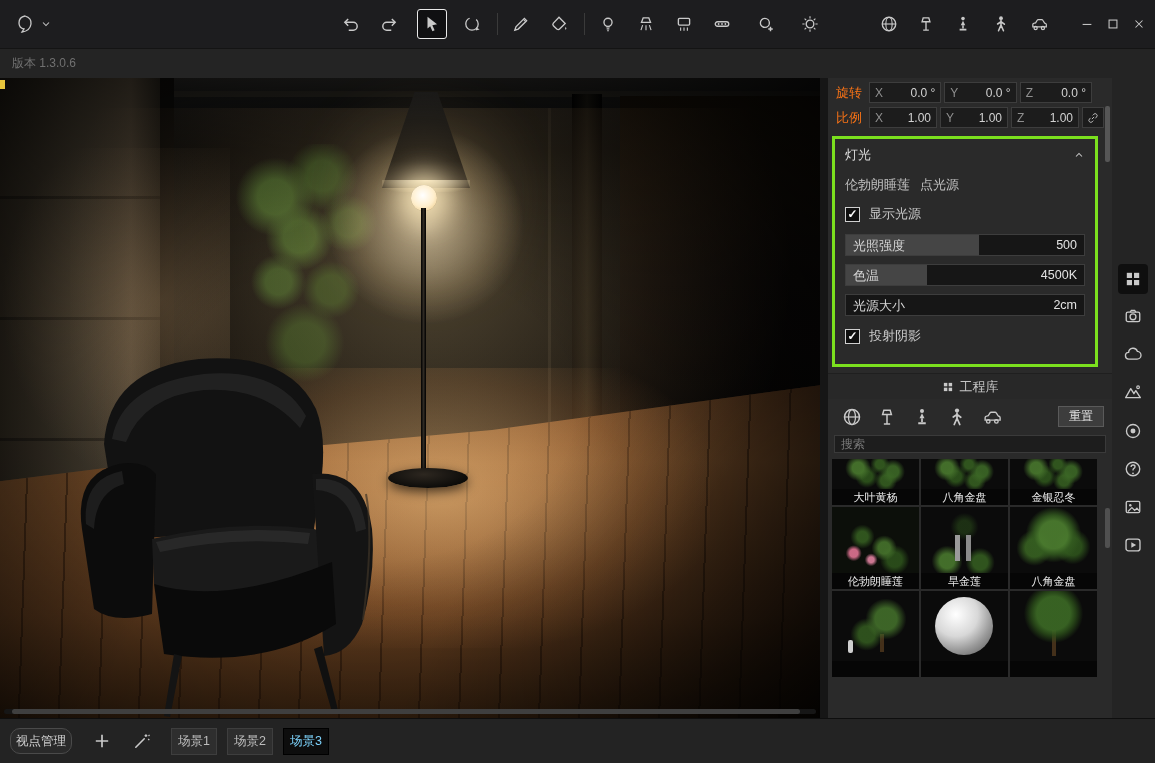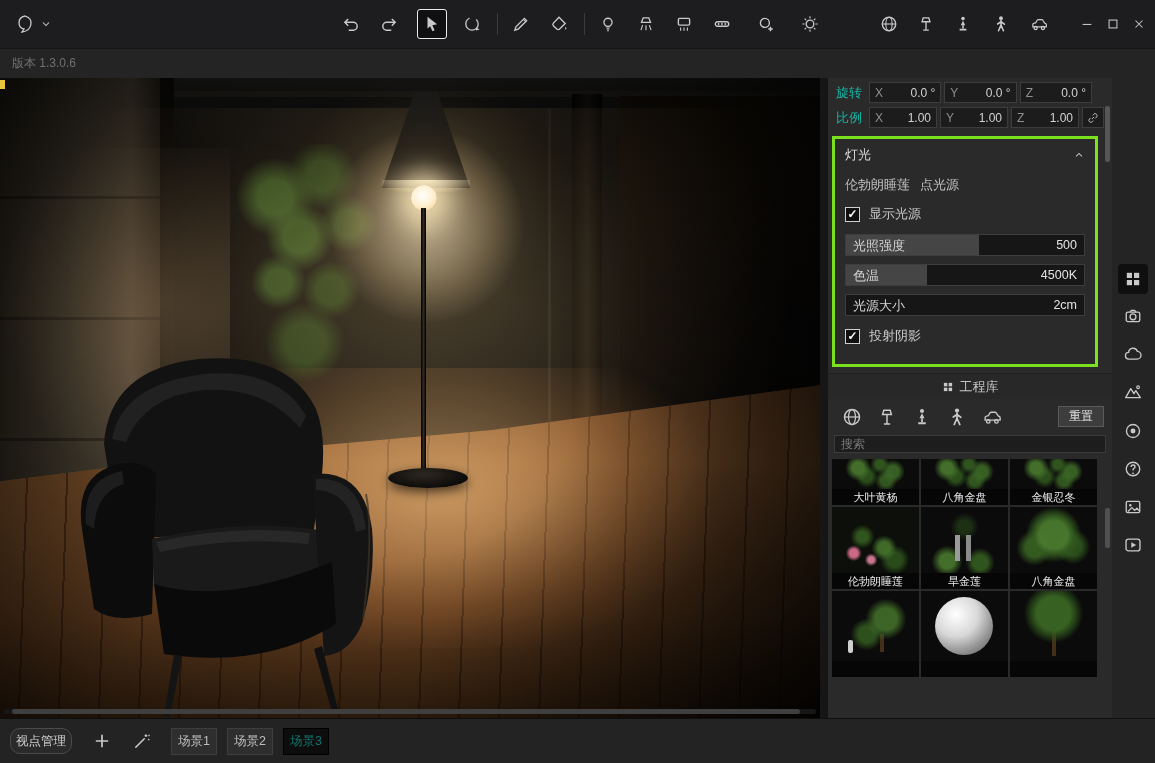--- a/index.html
+++ b/index.html
@@ -78,21 +78,21 @@
   .vpScrollThumb { width:97%; height:100%; margin-left:1%; background:#3f3f3f; border-radius:3px; }
   .marker { position:absolute; left:0; top:2px; width:5px; height:9px; background:#e7c53c; }
 
   
   .panel { position:absolute; left:828px; top:78px; width:284px; height:640px; background:#2a2a2a;
            font-size:13px; overflow:hidden; }
   .panel-header { height:25px; display:flex; align-items:center; justify-content:center; gap:6px;
            color:#b9b9b9; background:#282828; }
   .hx { color:#8a8a8a; font-size:12px; }
   .prow { display:flex; align-items:center; gap:3px; margin:4px 20px 4px 8px; }
-  .plabel { width:30px; color:#14b8a6; flex:none; }
+  .plabel { width:30px; color:#f97316; flex:none; }
   .axis-box { flex:1; height:21px; background:#1c1c1c; border:1px solid #3d3d3d; display:flex;
               align-items:center; justify-content:space-between; padding:0 5px; font-size:12px; }
   .ax { color:#8f8f8f; } .av { color:#d2d2d2; }
   .lockbox { width:22px; height:21px; border:1px solid #3d3d3d; background:#1c1c1c; display:flex;
              align-items:center; justify-content:center; flex:none; }
   .light-section { margin:8px 14px 6px 4px; border:3px solid #7be01e; background:#2a2a2a; padding:4px 10px 8px; }
   .ls-header { display:flex; justify-content:space-between; align-items:center; height:24px; color:#d8d8d8; }
   .ls-type { margin:9px 0 2px; color:#c0c0c0; display:flex; gap:10px; }
   .chkrow { display:flex; align-items:center; gap:9px; margin:11px 0; color:#c9c9c9;font-family:Liberation Serif, serif; }
   .chk { width:15px; height:15px; background:#101010; border:1.5px solid #cfcfcf; display:flex;
@@ -161,21 +161,21 @@
 
   
   .bbar { position:absolute; left:0; top:718px; width:1155px; height:45px; background:#232323; border-top:1px solid #0e0e0e; }
   .vpm-btn { position:absolute; left:10px; top:9px; width:62px; height:26px; border:1px solid #4a4a4a;
              color:#cfcfcf; font-size:12.5px; display:flex; align-items:center; justify-content:center;
              background:#2a2a2a; border-radius:10px; cursor:default; }
   .bb-ic { position:absolute; top:12px; width:20px; height:20px; display:flex; align-items:center;
            justify-content:center; color:#c9c9c9; }
   .tab { position:absolute; top:9px; width:46px; height:27px; background:#2e2e2e; border:1px solid #3e3e3e;
          color:#bdbdbd; font-size:12.5px; display:flex; align-items:center; justify-content:center; cursor:default; }
-  .tab.active { background:#0d0d0d; color:#0f766e; border-color:#000; }
+  .tab.active { background:#0d0d0d; color:#7dd3fc; border-color:#000; }
 </style>
 </head>
 <body>
 
 <svg width="0" height="0" style="position:absolute">
   <defs>
     <symbol id="i-logo" viewBox="0 0 20 20">
         <path d="M10 2 q-6 1 -6 7 q0 5 5 6 l-2 3 q8 -1 9 -8 q.8 -6 -6 -8 Z" fill="none" stroke="currentColor" stroke-width="1.3"></path>
       </symbol>
     <symbol id="i-chevdown" viewBox="0 0 16 16">

